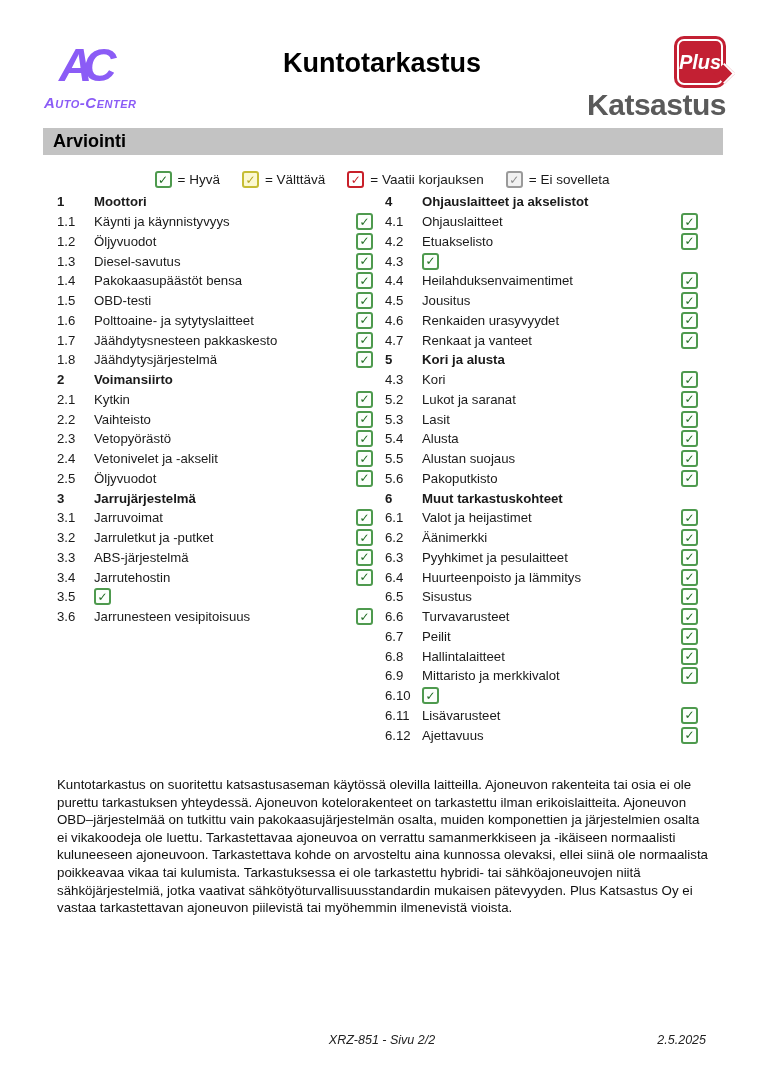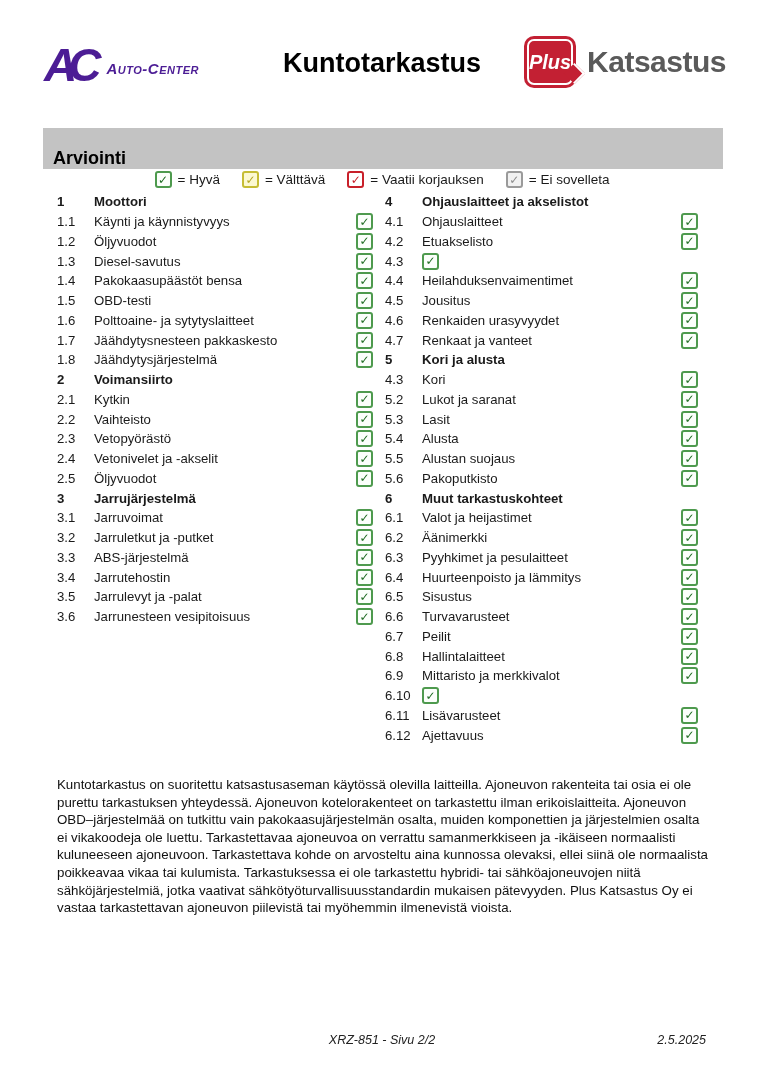--- a/index.html
+++ b/index.html
@@ -2,35 +2,35 @@
 <html><head>
 <meta charset="utf-8">
 <style>
   html,body{margin:0;padding:0;}
   body{
     width:764px;height:1080px;position:relative;background:#ffffff;
     font-family:"Liberation Sans", sans-serif;color:#1a1a1a;overflow:hidden;
   }
   
   .header{position:absolute;top:36px;left:0;width:764px;height:70px;}
-  .ac-logo{position:absolute;left:44px;top:6px;display:flex;align-items:center;color:#4c1d95;}
+  .ac-logo{position:absolute;left:44px;top:6px;display:flex;align-items:center;color:#8b5cf6;flex-direction:column;}
   .ac-mark{font-size:46px;font-weight:bold;font-style:italic;letter-spacing:-9px;line-height:1;padding-right:14px;}
   .ac-name{font-size:15px;font-weight:bold;font-style:italic;font-variant:small-caps;letter-spacing:.5px;margin-top:6px;}
   .page-title{position:absolute;left:0;top:12px;width:100%;text-align:center;font-size:27px;font-weight:bold;color:#000;}
-  .plus-logo{position:absolute;right:38px;top:0;display:flex;align-items:center;}
+  .plus-logo{position:absolute;right:38px;top:0;display:flex;align-items:flex-end;flex-direction:column;}
   .plus-badge{position:relative;width:52px;height:52px;background:#c32033;border-radius:10px;
     display:flex;align-items:center;justify-content:center;}
   .plus-badge::before{content:'';position:absolute;inset:3px;border:2px solid #fff;border-radius:7px;}
   .plus-badge .tail{position:absolute;right:-6px;bottom:7px;width:13px;height:13px;background:#c32033;
     transform:rotate(45deg);border-right:2px solid #fff;border-top:2px solid #fff;}
   .plus-word{position:relative;z-index:2;color:#fff;font-size:20px;font-weight:bold;font-style:italic;}
   .katsastus-word{font-size:30px;font-weight:bold;color:#5a5a5a;margin-left:11px;letter-spacing:-.5px;}
   
-  .section-bar{position:absolute;left:43px;top:128px;width:680px;height:41px;background:#c3c3c3;
-    display:flex;align-items:flex-end;}
+  .section-bar{position:absolute;left:43px;top:128px;width:680px;height:27px;background:#c3c3c3;
+    display:flex;align-items:center;}
   .section-bar span{font-size:18px;font-weight:bold;color:#000;padding-left:10px;}
   
   .legend{position:absolute;left:0;top:171px;width:764px;display:flex;justify-content:center;gap:22px;align-items:center;}
   .legend-item{display:flex;align-items:center;gap:6px;font-size:13.5px;}
   
   .cb{width:13px;height:13px;border-radius:3px;display:inline-flex;align-items:center;justify-content:center;
     font-family:"DejaVu Sans", sans-serif;font-size:12px;font-weight:bold;line-height:1;flex:0 0 auto;}
   .cb-good{border:2px solid #4e9a4e;color:#1f6b22;background:#fbfffb;}
   .cb-fair{border:2px solid #c6bd35;color:#b3a621;background:#fcf9d2;}
   .cb-repair{border:2px solid #c8202a;color:#c8202a;background:#ffffff;}
@@ -186,21 +186,20 @@
         <span class="lbl">ABS-järjestelmä</span>
         <span class="cb cb-good">✓</span>
       </div>
       <div class="row">
         <span class="num">3.4</span>
         <span class="lbl">Jarrutehostin</span>
         <span class="cb cb-good">✓</span>
       </div>
       <div class="row">
         <span class="num">3.5</span>
-        <span class="lbl">Jarrulevyt ja -palat</span>
         <span class="cb cb-good">✓</span>
       </div>
       <div class="row">
         <span class="num">3.6</span>
         <span class="lbl">Jarrunesteen vesipitoisuus</span>
         <span class="cb cb-good">✓</span>
       </div>
     </div>
   <div class="col col-right" id="col-right">
       <div class="row section">

